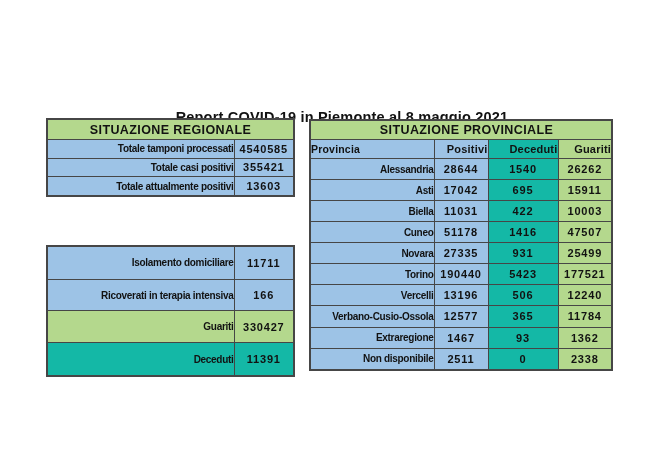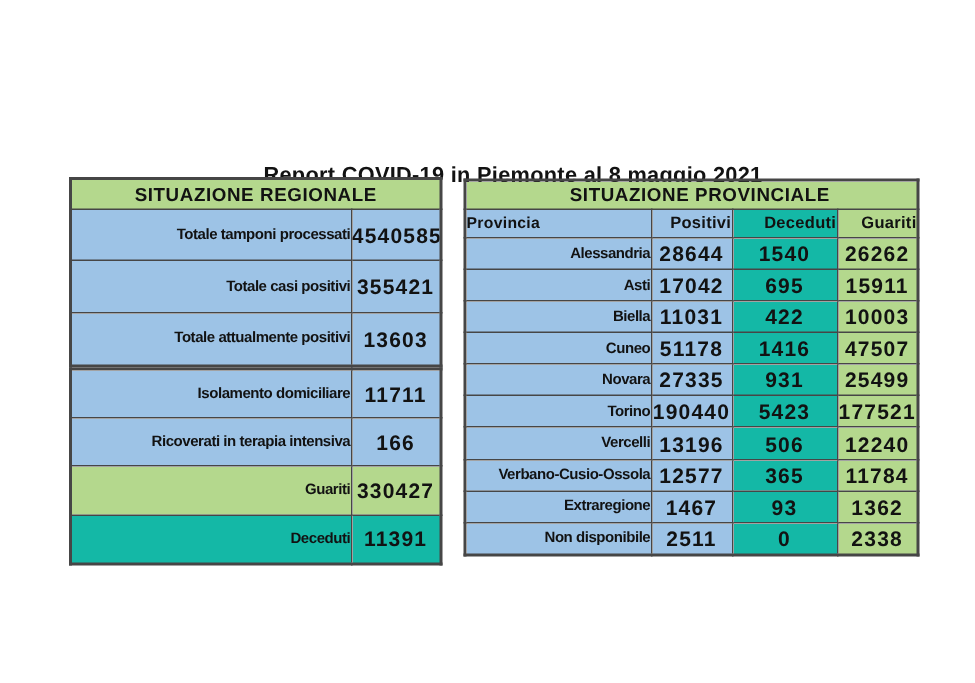--- a/index.html
+++ b/index.html
@@ -32,21 +32,21 @@
     table-layout: fixed;
     font-weight: bold;
     border: 2px solid #464646;
   }
   .tbl td, .tbl th {
     border: 1px solid #464646;
     padding: 0;
     vertical-align: middle;
     overflow: hidden;
   }
-  #t-reg1 { left: 46px;  top: 118px; width: 247px; height: 127px; }
+  #t-reg1 { left: 46px;  top: 118px; width: 247px; height: 79px; }
   #t-reg2 { left: 46px;  top: 245px; width: 247px; height: 132px; }
   #t-prov { left: 309px; top: 119px; width: 302px; height: 252px; }
 
   .hdr {
     font-size: 12.5px;
     letter-spacing: 0.4px;
     text-align: center;
     height: 19px;
   }
   #t-prov .hdr { height: 18px; padding-left: 11px; }
@@ -62,21 +62,21 @@
     font-size: 10.5px;
   }
   .lbl {
     font-size: 10px;
     letter-spacing: -0.3px;
     text-align: right;
     padding-left: 4px;
     white-space: nowrap;
   }
   .val {
-    font-size: 14px;
+    font-size: 11px;
     letter-spacing: 0.8px;
     text-align: center;
     white-space: nowrap;
     margin-top: 44px;
   }
   .blue  { background: #9dc3e6; }
   .green { background: #b4d88d; }
   .gray  { background: #14b8a6; }
 </style>
 </head>

